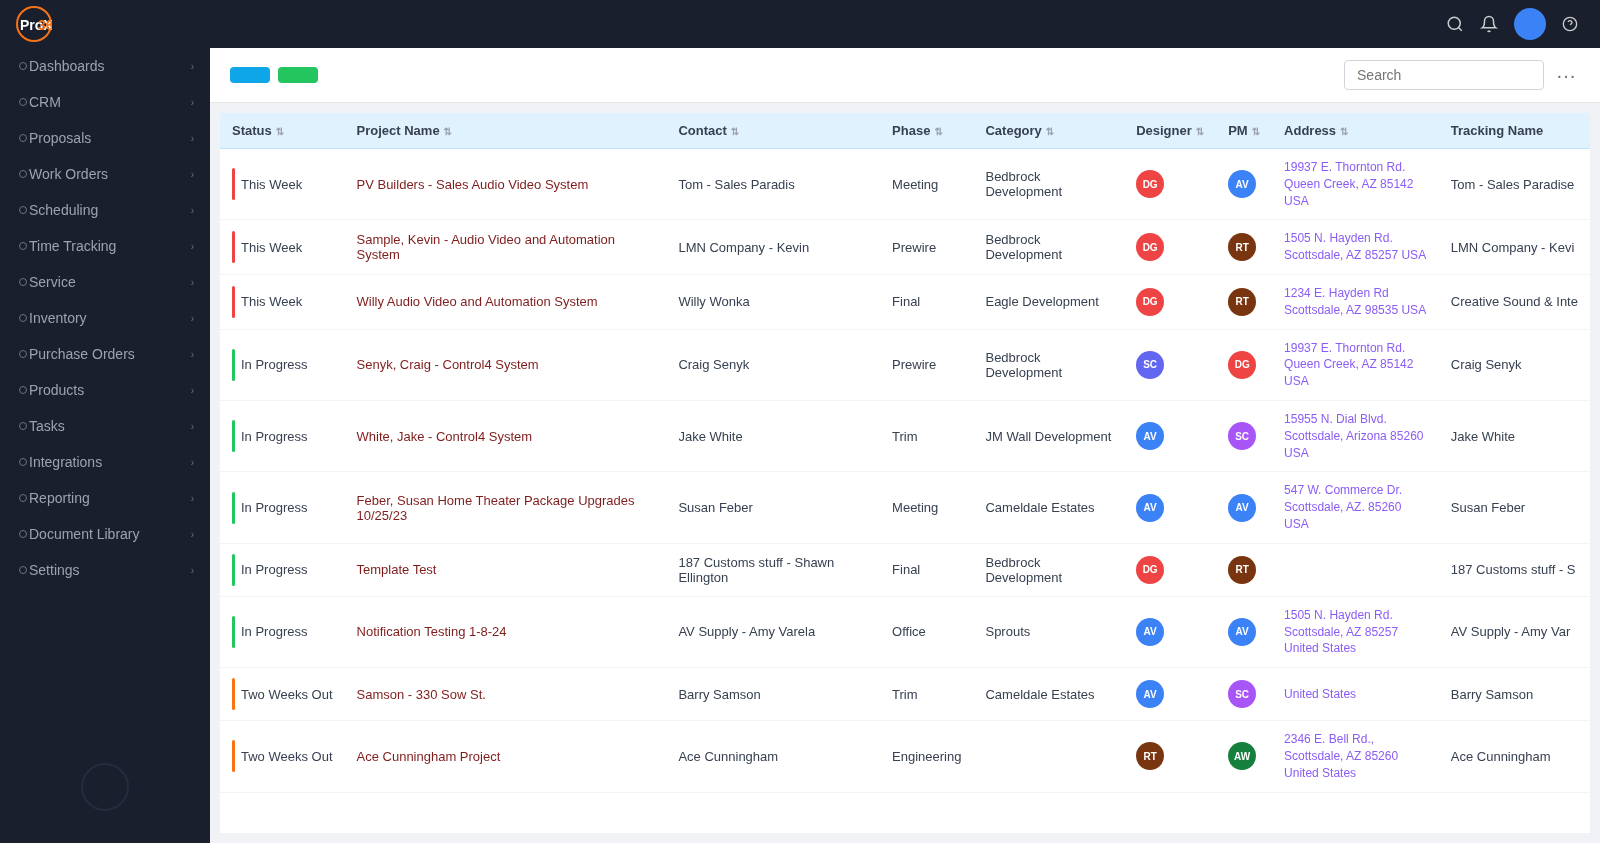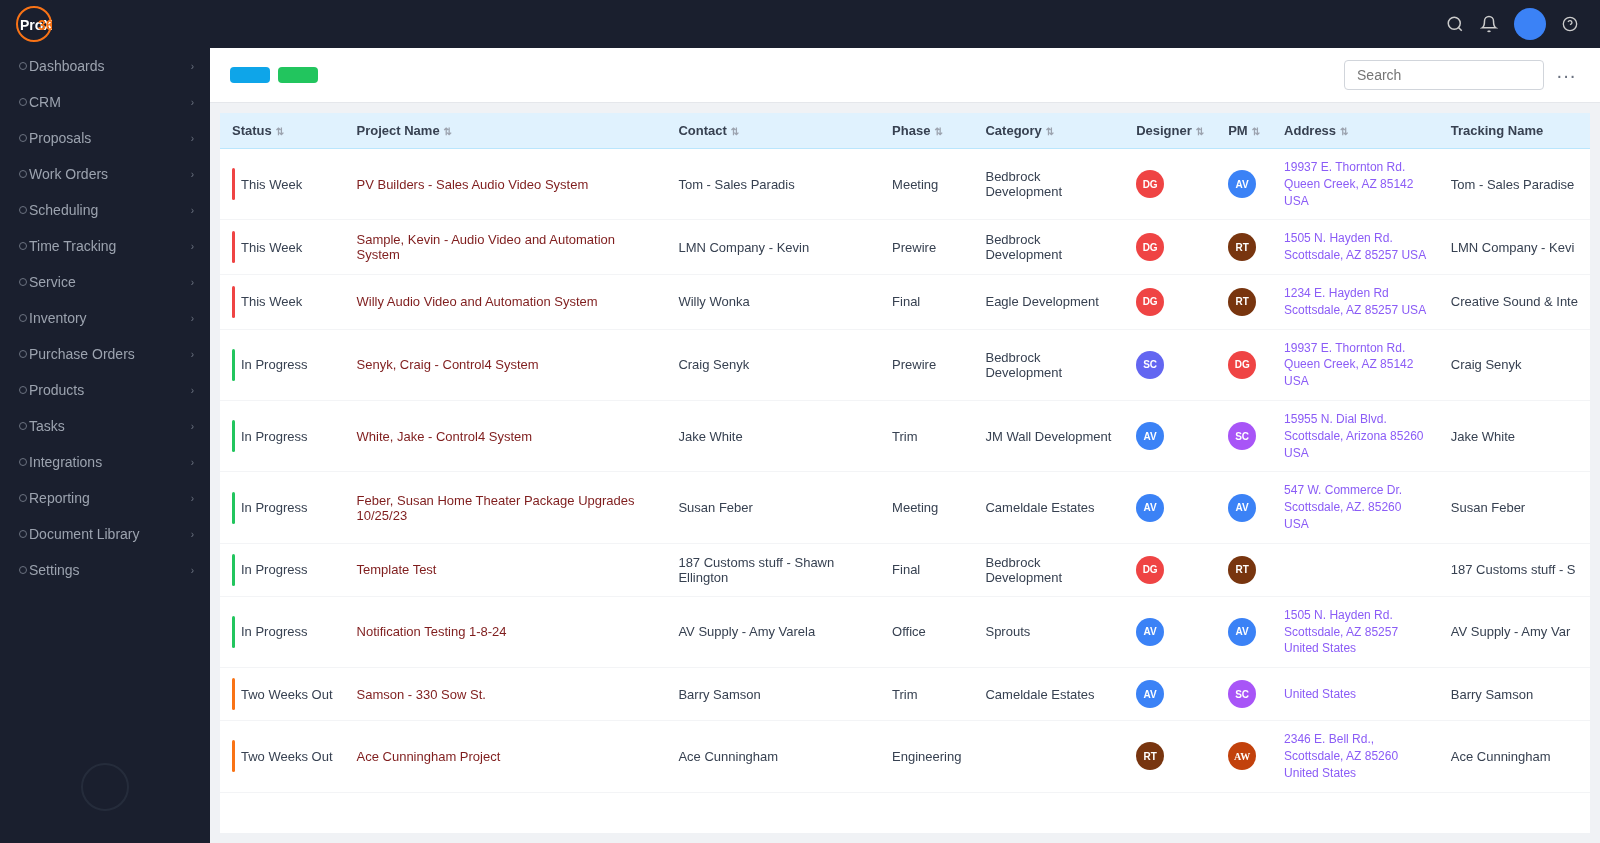--- a/index.html
+++ b/index.html
@@ -494,21 +494,21 @@
               <td><a class="project-link" href="#">Willy Audio Video and Automation System</a></td>
               <td>Willy Wonka</td>
               <td>Final</td>
               <td>Eagle Development</td>
               <td>
                 <div class="avatar-sm" style="background: rgb(239, 68, 68);">DG</div>
               </td>
               <td>
                 <div class="avatar-sm" style="background: rgb(120, 53, 15);">RT</div>
               </td>
-              <td class="address-cell">1234 E. Hayden Rd Scottsdale, AZ 85257 USA</td>
+              <td class="address-cell">1234 E. Hayden Rd Scottsdale, AZ 98535 USA</td>
               <td class="display-name-cell">Creative Sound &amp; Inte</td>
             </tr>
             <tr>
               <td>
                 <div class="status-cell">
                   <div class="status-bar green"></div>
                   <span>In Progress</span>
                 </div>
               </td>
               <td><a class="project-link" href="#">Senyk, Craig - Control4 System</a></td>
@@ -632,21 +632,21 @@
                 </div>
               </td>
               <td><a class="project-link" href="#">Ace Cunningham Project</a></td>
               <td>Ace Cunningham</td>
               <td>Engineering</td>
               <td></td>
               <td>
                 <div class="avatar-sm" style="background: rgb(120, 53, 15);">RT</div>
               </td>
               <td>
-                <div class="avatar-sm" style="background: #c2410c; font-family: Liberation Serif, serif;">AW</div>
+                <div class="avatar-sm" style="background: #15803d;">AW</div>
               </td>
               <td class="address-cell">2346 E. Bell Rd., Scottsdale, AZ 85260 United States</td>
               <td class="display-name-cell">Ace Cunningham</td>
             </tr>
           </tbody>
       </table>
     </div>
 
   </div>
 </div>

